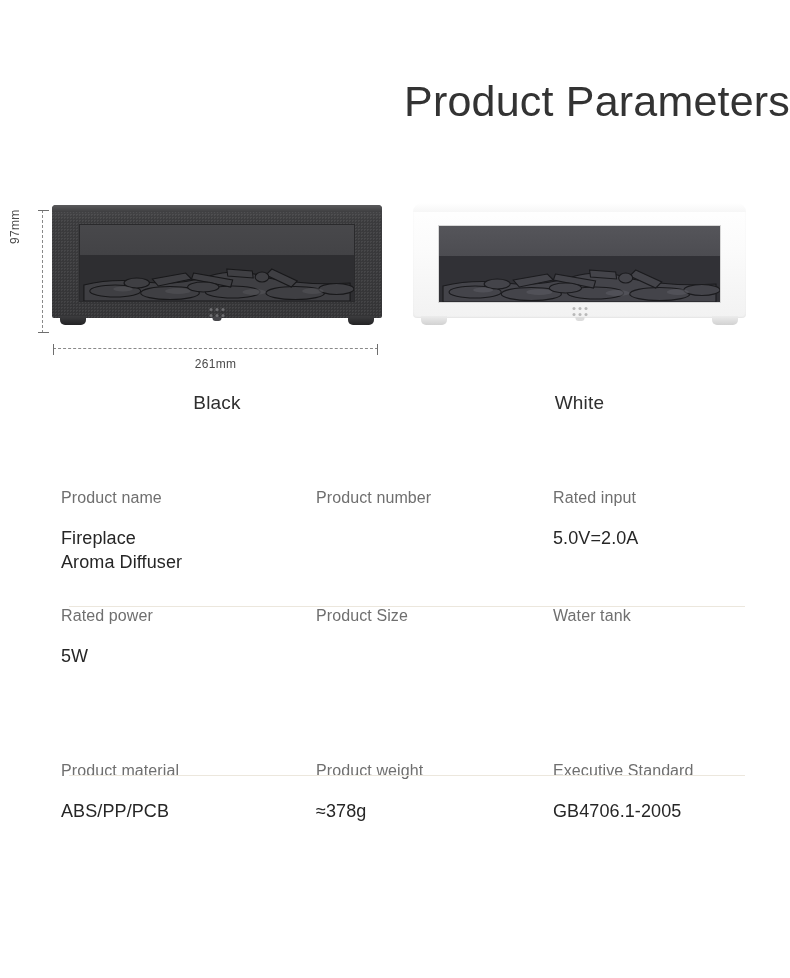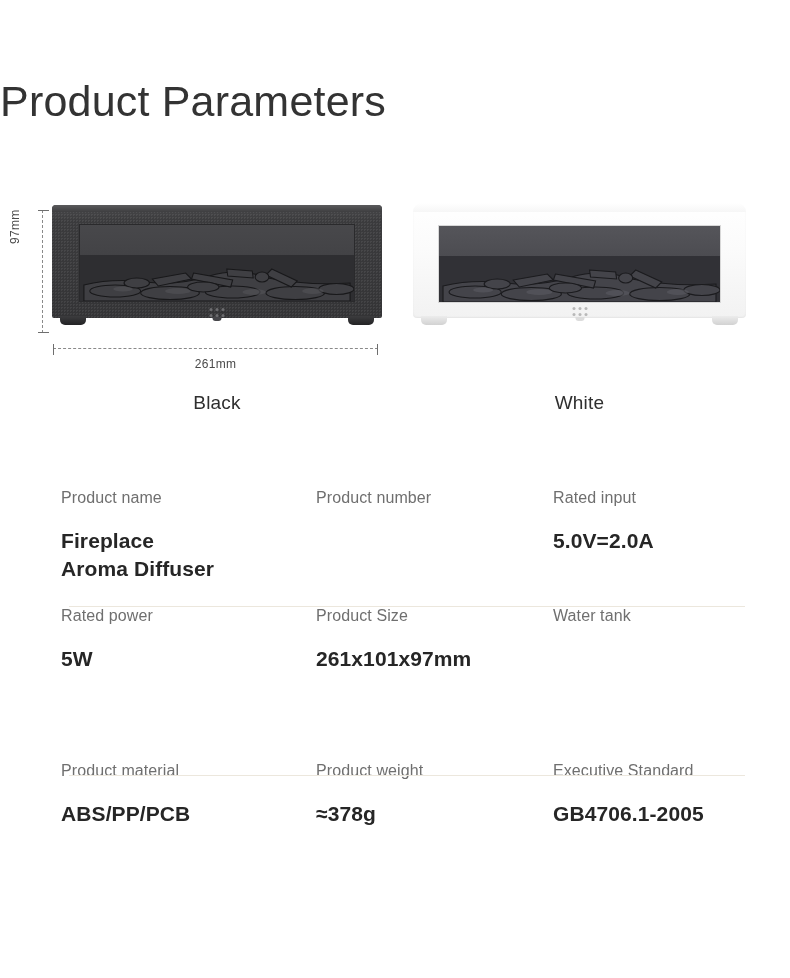--- a/index.html
+++ b/index.html
@@ -7,21 +7,21 @@
     width:790px; height:978px;
     background:#ffffff;
     font-family:"Liberation Sans", sans-serif;
     -webkit-font-smoothing:antialiased;
   }
   .page { position:relative; width:790px; height:978px; overflow:hidden; }
 
   
   .title {
     position:absolute; left:0; top:78px; width:790px;
-    text-align:left;
+    text-align:right;
     font-size:43px; font-weight:400; letter-spacing:0.2px;
     color:#333333; line-height:1.1;
   }
 
   
   .showcase { position:absolute; left:0; top:195px; width:790px; height:230px; }
 
   
   .dim-v { position:absolute; left:42px; top:210px; width:1px; height:123px;
            border-left:1px dashed #8a8a8a; }
@@ -134,21 +134,21 @@
   .spec-row.r1 { height:118px; }
   .spec-row.r2 { height:155px; }
   .spec-row.r3 { height:120px; }
   .spec-cell { padding-top:0; }
   .spec-label {
     font-size:16px; color:#6f6f6f; font-weight:400; letter-spacing:.1px;
     line-height:1.2;
   }
   .spec-value {
     margin-top:20px;
-    font-size:21px; color:#262626; font-weight:700; letter-spacing:.1px;
+    font-size:18px; color:#262626; font-weight:400; letter-spacing:.1px;
     line-height:1.32; white-space:pre-line;
   }
   .divider {
     position:absolute; left:56px; right:58px; height:1px;
     background:#ece7dd;
   }
   .divider.d1 { top:118px; }
   .divider.d2 { top:287px; }
 </style>
 </head>
@@ -277,21 +277,20 @@
       <div class="divider d1"></div>
     </div>
 
     <div class="spec-row r2">
       <div class="spec-cell">
         <div class="spec-label">Rated power</div>
         <div class="spec-value">5W</div>
       </div>
       <div class="spec-cell">
         <div class="spec-label">Product Size</div>
-        <div class="spec-value">261x101x97mm</div>
       </div>
       <div class="spec-cell">
         <div class="spec-label">Water tank</div>
       </div>
     </div>
 
     <div class="spec-row r3">
       <div class="spec-cell">
         <div class="spec-label">Product material</div>
         <div class="spec-value">ABS/PP/PCB</div>

